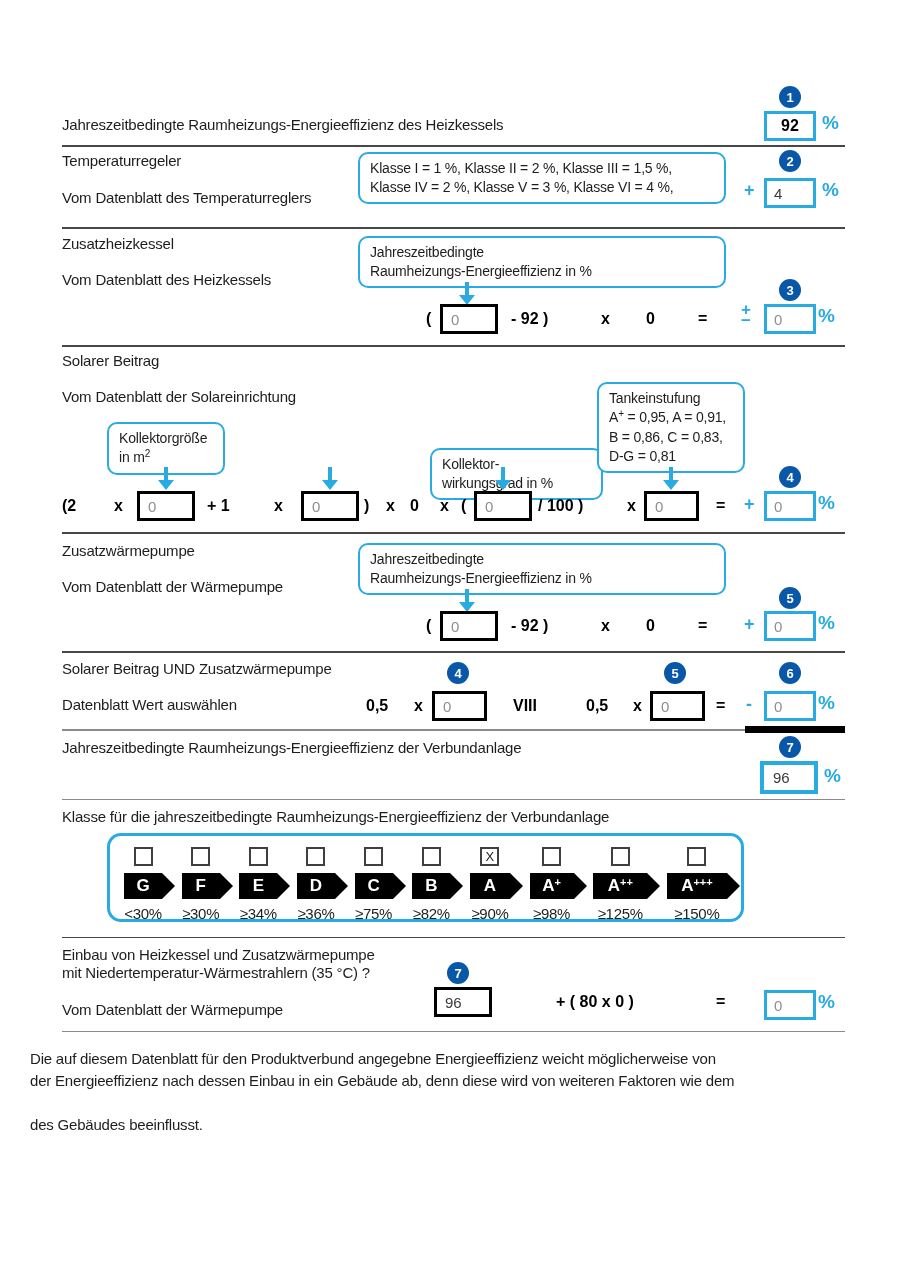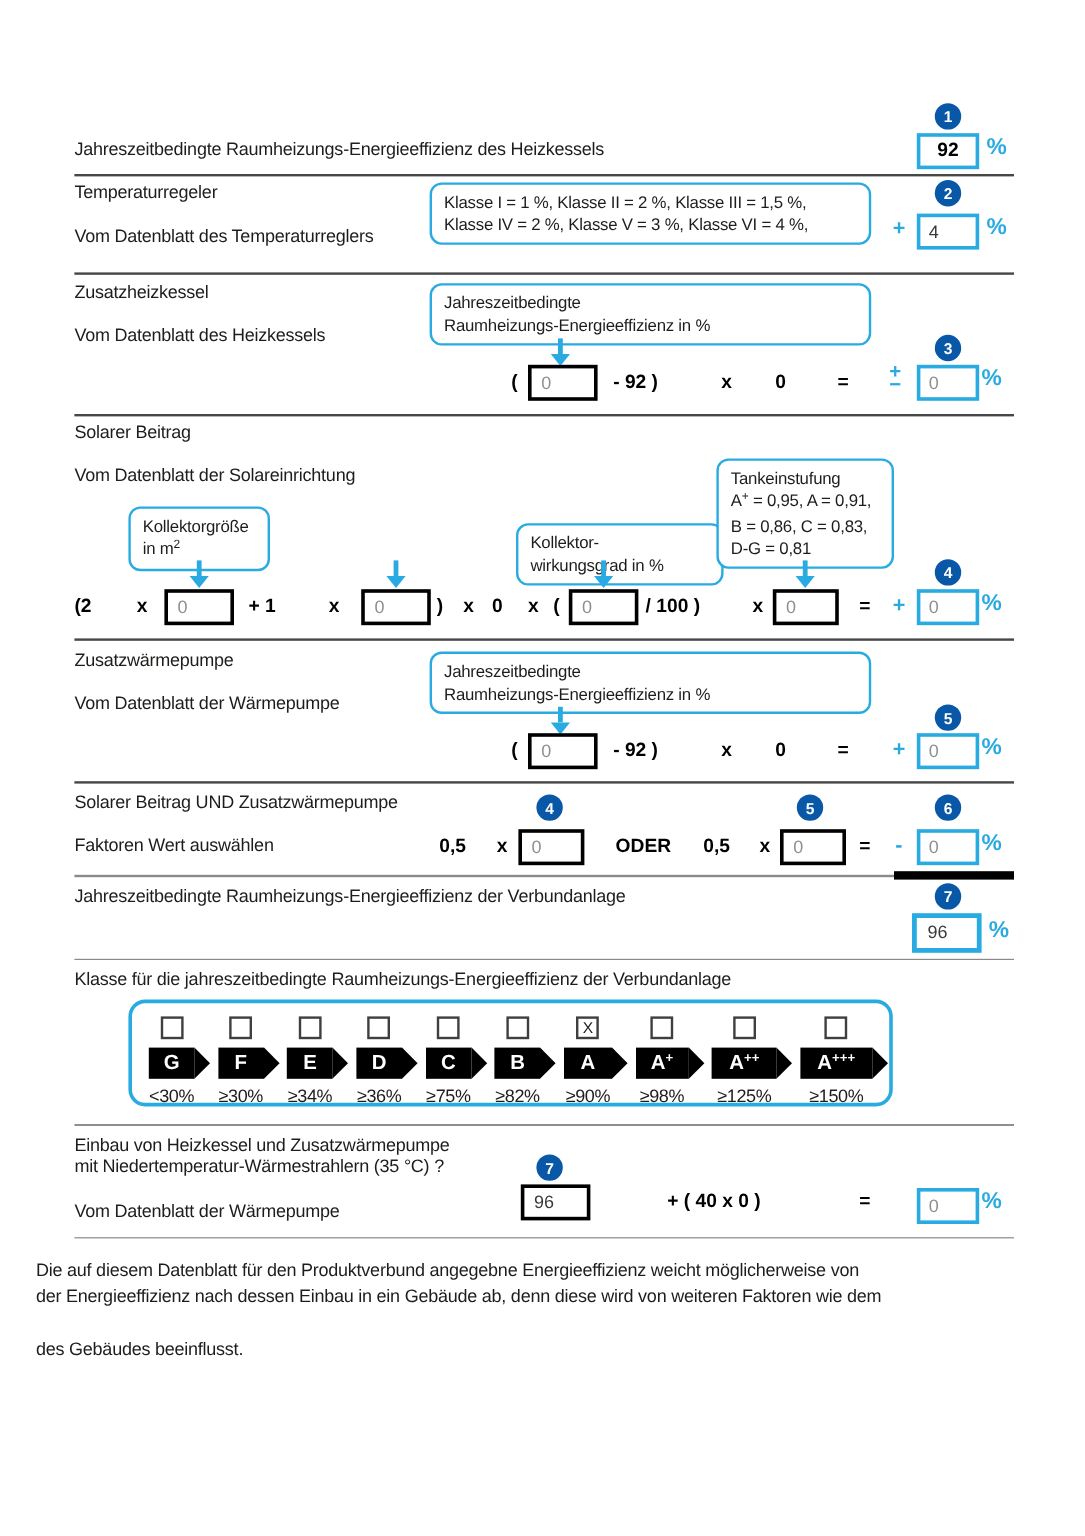--- a/index.html
+++ b/index.html
@@ -116,21 +116,21 @@
   <div class="resbox" style="left:764px;top:304px">0</div>
   <div class="pct" style="left:818px;top:305px">%</div>
   <div class="divider" style="top:345px"></div>
 
   <div class="abs lbl" style="left:62px;top:352px">Solarer Beitrag</div>
   <div class="abs lbl" style="left:62px;top:388px">Vom Datenblatt der Solareinrichtung</div>
   <div class="tooltip" style="left:107px;top:422px;width:118px">
     <div class="tt-line">Kollektorgröße</div>
     <div class="tt-line"><span>in m</span><span class="sup">2</span></div>
   </div>
-  <div class="tooltip" style="left:430px;top:436px;width:173px">
+  <div class="tooltip" style="left:430px;top:448px;width:173px">
     <div class="tt-line">Kollektor-</div>
     <div class="tt-line">wirkungsgrad in %</div>
   </div>
   <div class="tooltip" style="left:597px;top:382px;width:148px">
     <div class="tt-line">Tankeinstufung</div>
     <div class="tt-line"><span>A</span><span class="sup">+</span><span> = 0,95, A = 0,91,</span></div>
     <div class="tt-line">B = 0,86, C = 0,83,</div>
     <div class="tt-line">D-G = 0,81</div>
   </div>
   <div class="arrow" style="left:158px;top:467px"></div>
@@ -172,28 +172,28 @@
   <div class="abs bold" style="left:511px;top:617px">- 92 )</div>
   <div class="abs bold" style="left:601px;top:617px">x</div>
   <div class="abs bold" style="left:646px;top:617px">0</div>
   <div class="abs bold" style="left:698px;top:617px">=</div>
   <div class="op" style="left:744px;top:614px">+</div>
   <div class="resbox" style="left:764px;top:611px">0</div>
   <div class="pct" style="left:818px;top:612px">%</div>
   <div class="divider" style="top:651px"></div>
 
   <div class="abs lbl" style="left:62px;top:660px">Solarer Beitrag UND Zusatzwärmepumpe</div>
-  <div class="abs lbl" style="left:62px;top:696px">Faktoren Wert auswählen</div>
+  <div class="abs lbl" style="left:62px;top:696px">Datenblatt Wert auswählen</div>
   <div class="badge" style="left:447px;top:662px">4</div>
   <div class="badge" style="left:664px;top:662px">5</div>
   <div class="badge" style="left:779px;top:662px">6</div>
   <div class="abs bold" style="left:366px;top:697px">0,5</div>
   <div class="abs bold" style="left:414px;top:697px">x</div>
   <div class="inbox" style="left:432px;top:691px;width:55px">0</div>
-  <div class="abs bold" style="left:513px;top:697px">ODER</div>
+  <div class="abs bold" style="left:513px;top:697px">VIII</div>
   <div class="abs bold" style="left:586px;top:697px">0,5</div>
   <div class="abs bold" style="left:633px;top:697px">x</div>
   <div class="inbox" style="left:650px;top:691px;width:55px">0</div>
   <div class="abs bold" style="left:716px;top:697px">=</div>
   <div class="op" style="left:746px;top:694px">-</div>
   <div class="resbox" style="left:764px;top:691px">0</div>
   <div class="pct" style="left:818px;top:692px">%</div>
   <div class="divider" style="top:729px;background:#8a8a8a"></div>
   <div class="blackbar"></div>
 
@@ -286,21 +286,21 @@
       <span class="thresh">≥150%</span>
     </div>
   </div>
   <div class="divider" style="top:937px;height:1px"></div>
 
   <div class="abs lbl" style="left:62px;top:946px">Einbau von Heizkessel und Zusatzwärmepumpe</div>
   <div class="abs lbl" style="left:62px;top:964px">mit Niedertemperatur-Wärmestrahlern (35 °C) ?</div>
   <div class="badge" style="left:447px;top:962px">7</div>
   <div class="abs lbl" style="left:62px;top:1001px">Vom Datenblatt der Wärmepumpe</div>
   <div class="inbox dark" style="left:434px;top:987px">96</div>
-  <div class="abs bold" style="left:556px;top:993px">+ ( 40 x 0 )</div>
+  <div class="abs bold" style="left:556px;top:993px">+ ( 80 x 0 )</div>
   <div class="abs bold" style="left:716px;top:993px">=</div>
   <div class="resbox" style="left:764px;top:990px">0</div>
   <div class="pct" style="left:818px;top:991px">%</div>
   <div class="divider thin" style="top:1031px"></div>
 
   <div class="footer-line" style="top:1048px">Die auf diesem Datenblatt für den Produktverbund angegebne Energieeffizienz weicht möglicherweise von</div>
   <div class="footer-line" style="top:1070px">der Energieeffizienz nach dessen Einbau in ein Gebäude ab, denn diese wird von weiteren Faktoren wie dem</div>
   <div class="footer-line" style="top:1114px">des Gebäudes beeinflusst.</div>
 
 </div>

